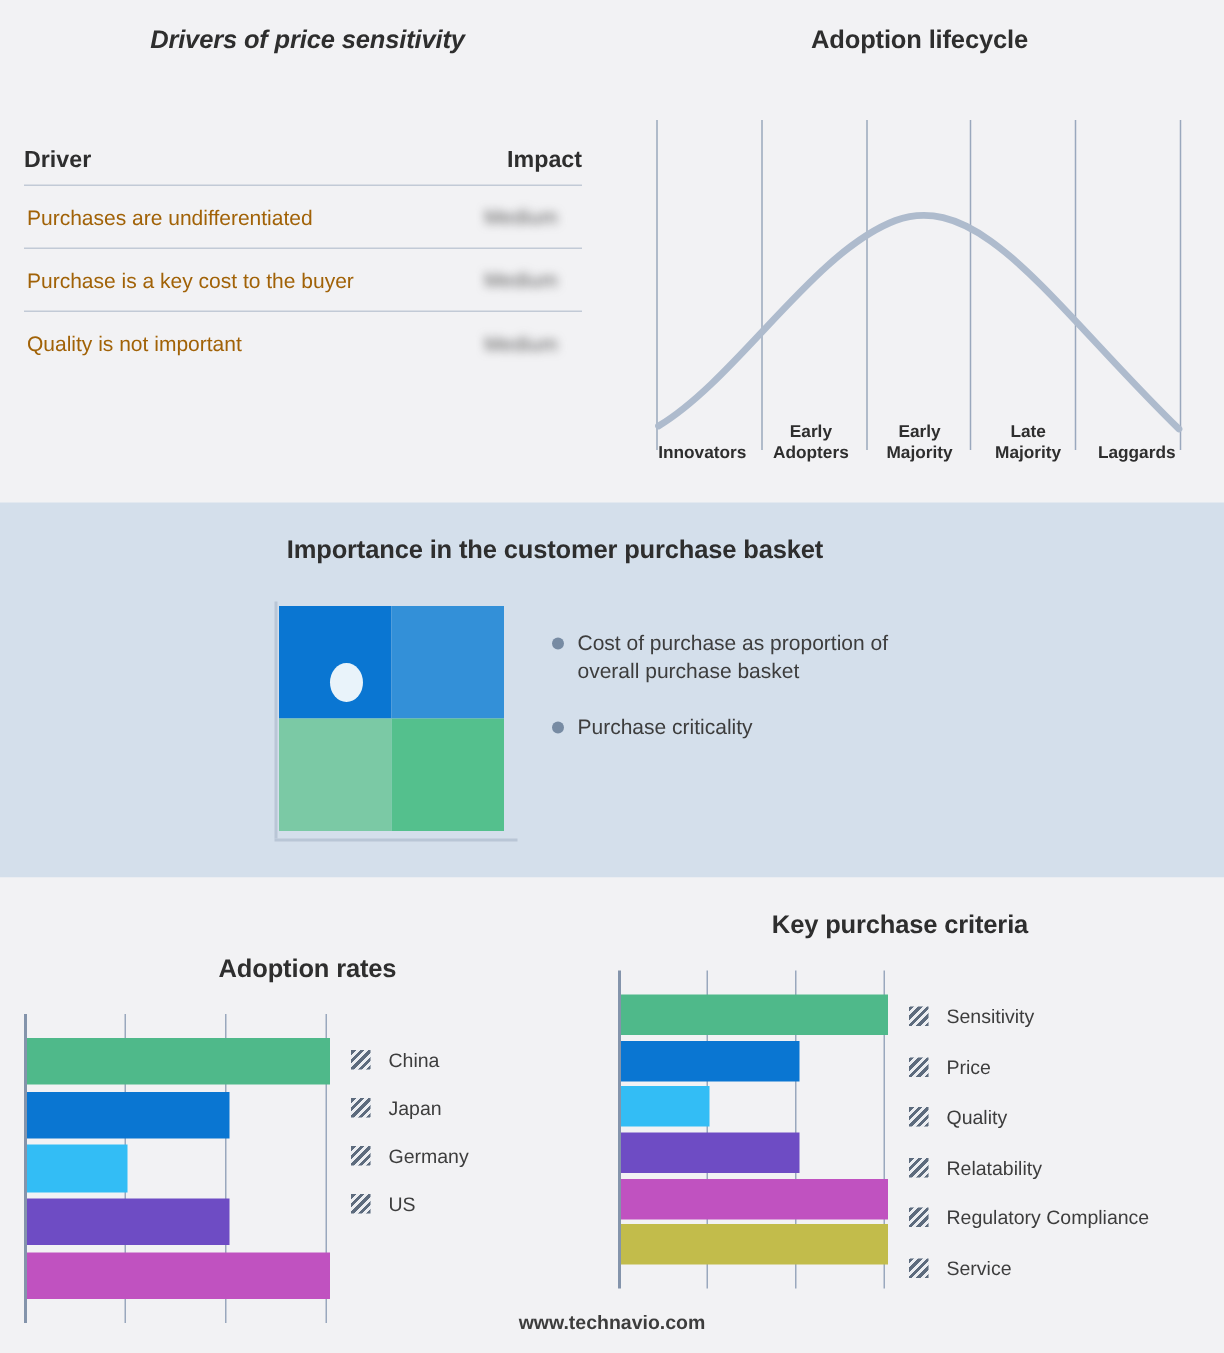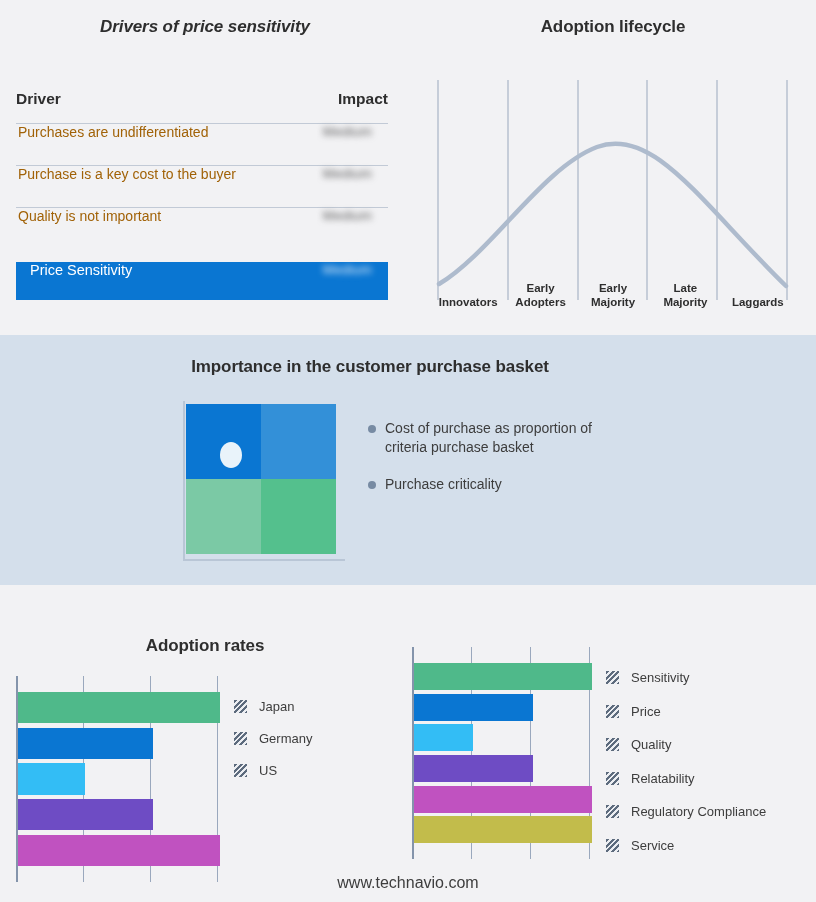--- a/index.html
+++ b/index.html
@@ -40,21 +40,21 @@
   #drivers-title { position: absolute; left: 0; top: 17px; width: 410px; font-style: italic; }
 
   .dtable {
     position: absolute;
     left: 16px;
     top: 90px;
     width: 372px;
   }
   .drow {
     display: flex;
-    align-items: flex-start;
+    align-items: center;
     justify-content: space-between;
     height: 42px;
     box-sizing: border-box;
   }
   .drow-head {
     height: 34px;
     border-bottom: 1px solid #c2cad6;
   }
   .drow-sep { border-bottom: 1px solid #c2cad6; }
   .dhead-cell {
@@ -269,22 +269,23 @@
     color: #3d3d3d;
     white-space: nowrap;
   }
 
   #footer {
     position: absolute;
     left: 0;
     top: 874px;
     width: 816px;
     text-align: center;
-    font-size: 16px;
+    font-size: 13px;
     color: #3d3d3d;
+    font-weight: bold;
   }
 </style>
 </head>
 <body>
 
 <div class="band band-top"></div>
 <div class="band band-middle"></div>
 <div class="band band-bottom"></div>
 
 <div class="panel" id="drivers-panel">
@@ -304,24 +305,20 @@
     <div class="drow drow-sep">
       <span class="dcell-driver">Purchase is a key cost to the buyer</span>
       <span class="dcell-impact">Medium</span>
     </div>
 
     <div class="drow">
       <span class="dcell-driver">Quality is not important</span>
       <span class="dcell-impact">Medium</span>
     </div>
 
-    <div class="drow drow-highlight">
-      <span class="dcell-driver">Price Sensitivity</span>
-      <span class="dcell-impact">Medium</span>
-    </div>
   </div>
 </div>
 
 <div class="panel" id="lifecycle-panel">
   <div class="panel-title" id="lifecycle-title">Adoption lifecycle</div>
 
   <div id="lifecycle-chart">
     <svg width="362" height="240" viewBox="0 0 362 240">
 
       <g stroke="#9aa8bd" stroke-width="1">
@@ -372,21 +369,21 @@
       <div class="quad" style="background:#3390d8"></div>
       <div class="quad" style="background:#7bc9a5"></div>
       <div class="quad" style="background:#54c08d"></div>
       <div id="quad-marker"></div>
     </div>
   </div>
 
   <div id="basket-legend">
     <div class="blegend-item">
       <span class="blegend-dot"></span>
-      <span class="blegend-text">Cost of purchase as proportion of criteria purchase basket</span>
+      <span class="blegend-text">Cost of purchase as proportion of overall purchase basket</span>
     </div>
     <div class="blegend-item">
       <span class="blegend-dot"></span>
       <span class="blegend-text">Purchase criticality</span>
     </div>
   </div>
 </div>
 
 <div class="panel" id="adoption-panel">
   <div class="panel-title" id="adoption-title">Adoption rates</div>
@@ -412,36 +409,41 @@
           </div>
           <div class="bar-slot">
             <div class="bar" title="US" style="width: 100%; background: rgb(192, 82, 192);"></div>
           </div>
         </div>
     </div>
     <div class="legend">
       <div class="legend-rows" id="adoption-legend">
           <div class="legend-item" style="height: 32px;">
             <span class="hatch-swatch"></span>
+            <span class="legend-label">China</span>
+          </div>
+          <div class="legend-item" style="height: 32px;">
+            <span class="hatch-swatch"></span>
             <span class="legend-label">Japan</span>
           </div>
           <div class="legend-item" style="height: 32px;">
             <span class="hatch-swatch"></span>
             <span class="legend-label">Germany</span>
           </div>
           <div class="legend-item" style="height: 32px;">
             <span class="hatch-swatch"></span>
             <span class="legend-label">US</span>
           </div>
         </div>
     </div>
   </div>
 </div>
 
 <div class="panel" id="criteria-panel">
+  <div class="panel-title" id="criteria-title">Key purchase criteria</div>
 
   <div class="barchart" id="criteria-chart">
     <div class="plot" id="criteria-plot">
       <div class="axis-y"></div>
       <div class="gridline" style="left:59px"></div>
       <div class="gridline" style="left:118px"></div>
       <div class="gridline" style="left:177px"></div>
       <div class="bars" id="criteria-bars">
           <div class="bar-slot">
             <div class="bar" title="Innovation" style="width: 100%; background: rgb(79, 185, 138);"></div>

